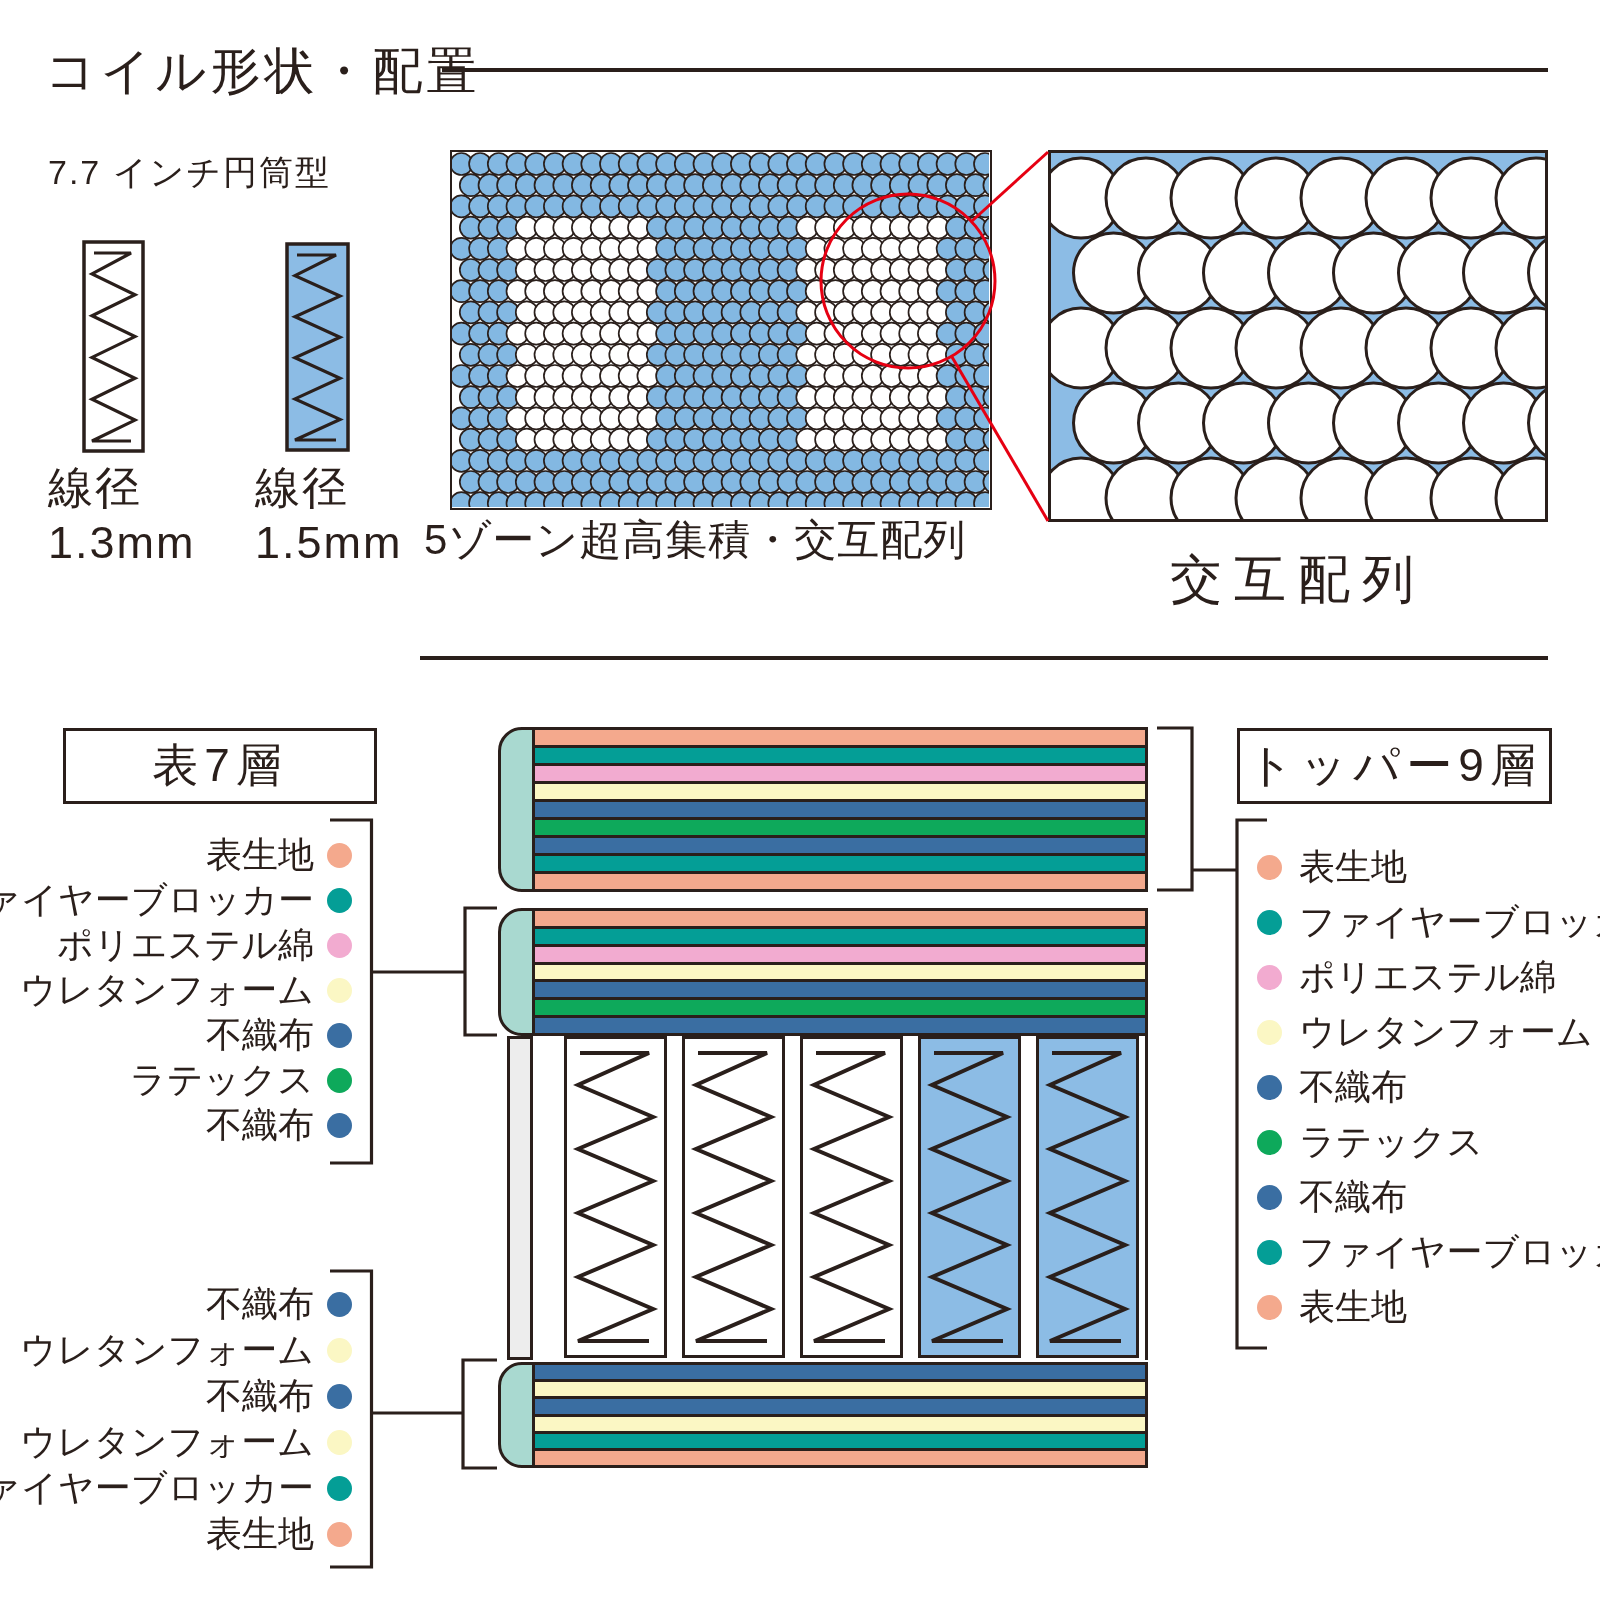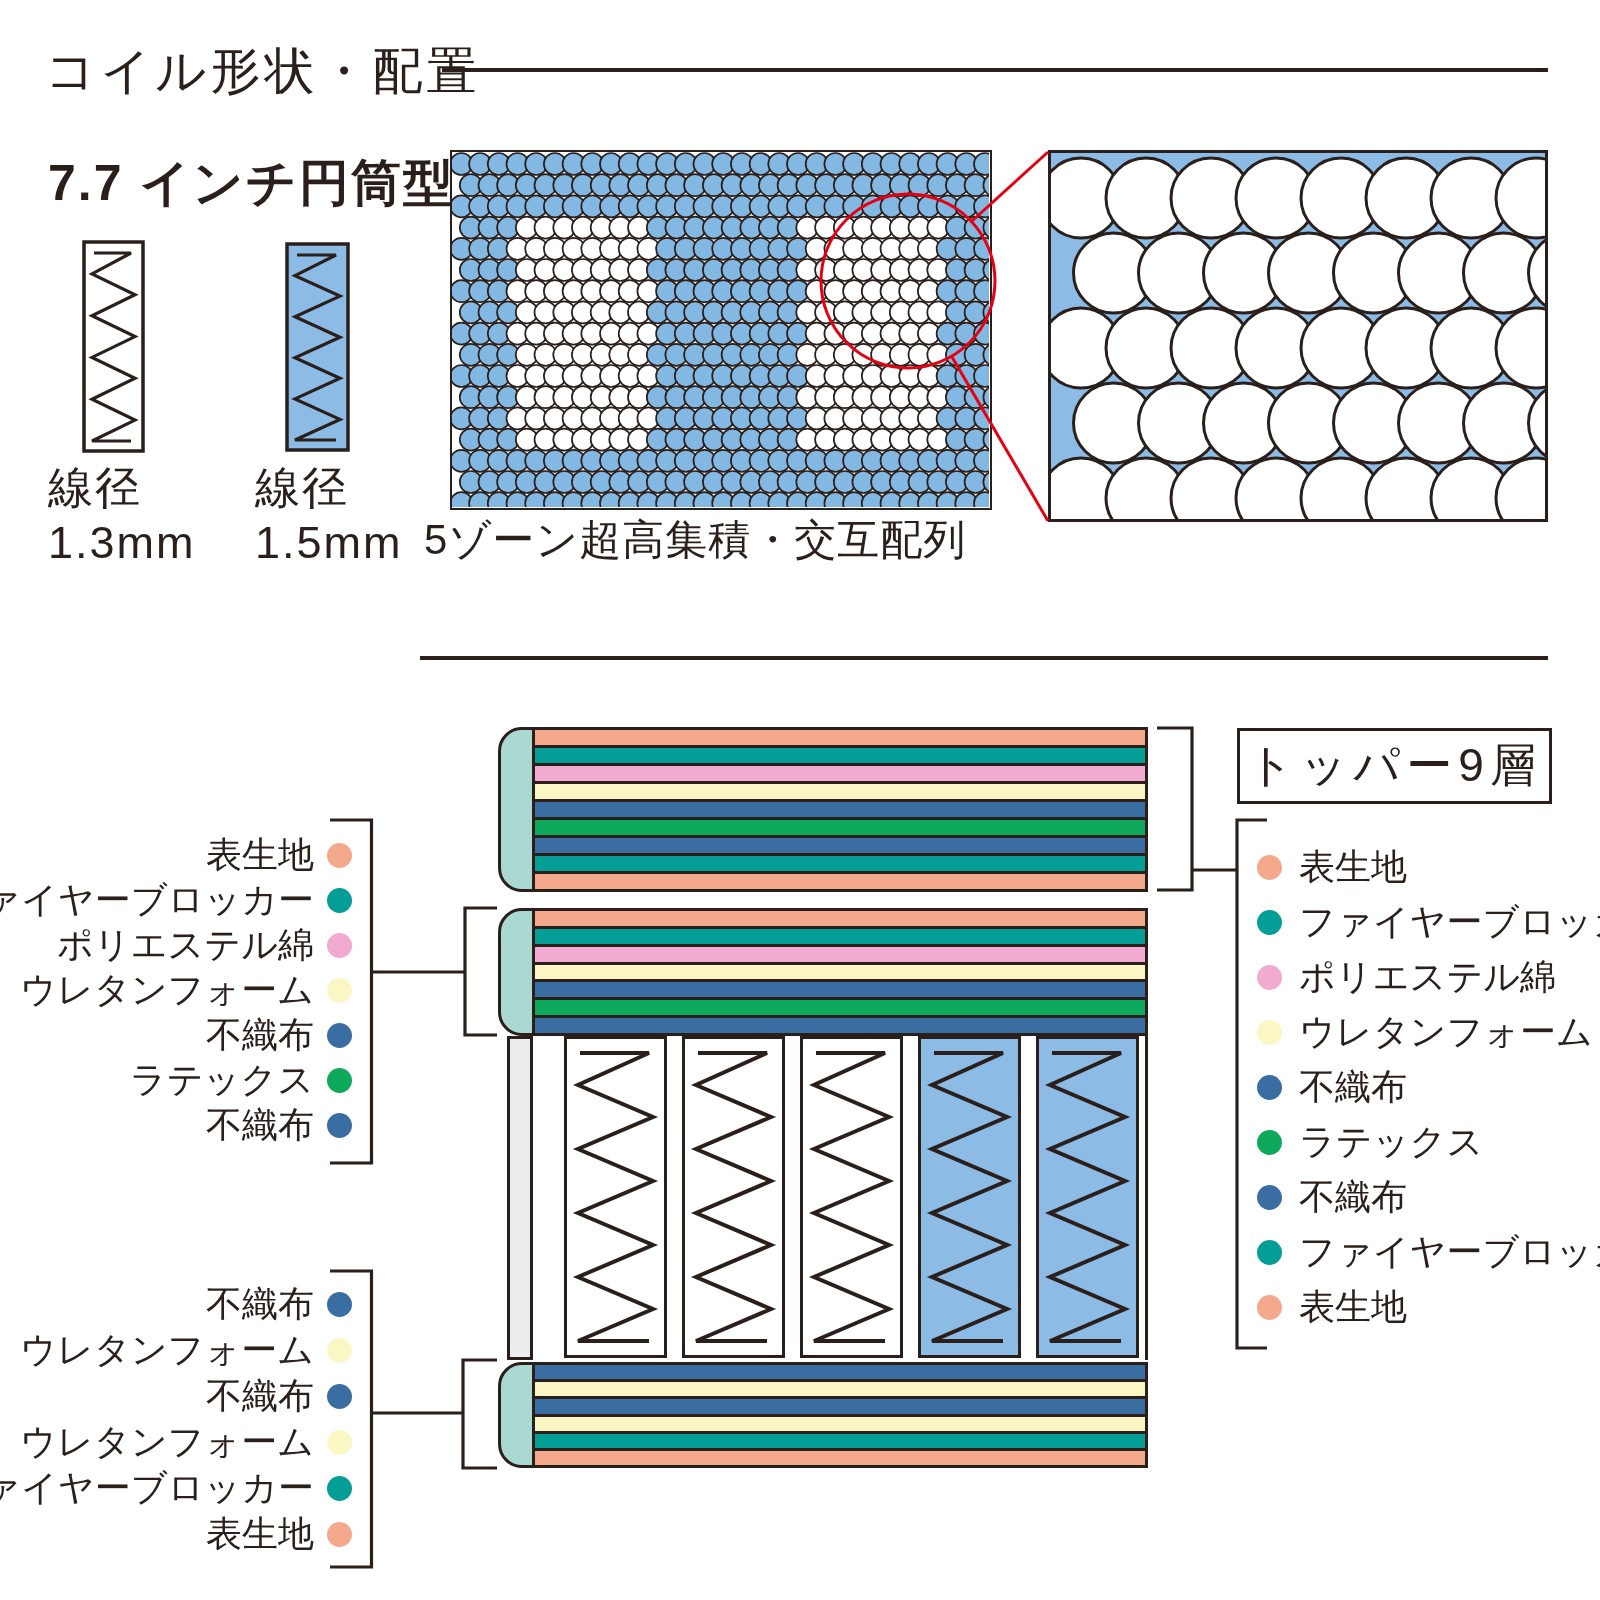--- a/index.html
+++ b/index.html
@@ -1,21 +1,21 @@
 <!DOCTYPE html>
 <html><head>
 <meta charset="utf-8">
 <style>
   html,body{margin:0;padding:0;background:#ffffff;}
   #canvas{position:relative;width:1600px;height:1600px;background:#ffffff;overflow:hidden;
           font-family:"Liberation Sans","DejaVu Sans",sans-serif;color:#2A1F1B;}
   .abs{position:absolute;}
   .sec-title{position:absolute;font-size:50px;letter-spacing:4px;font-weight:500;white-space:nowrap;}
   .rule{position:absolute;height:4px;background:#2A1F1B;}
-  .subtitle{position:absolute;font-size:50px;letter-spacing:2px;font-weight:700;white-space:nowrap;}
+  .subtitle{position:absolute;font-size:34px;letter-spacing:2px;font-weight:400;white-space:nowrap;}
   .coil-cap{position:absolute;font-size:45px;line-height:55px;letter-spacing:2px;white-space:nowrap;}
   .panel{position:absolute;box-sizing:border-box;overflow:hidden;}
   .panel-cap{position:absolute;text-align:center;font-size:42px;letter-spacing:1px;white-space:nowrap;}
   .panel-cap-big{position:absolute;text-align:center;font-size:52px;letter-spacing:12px;white-space:nowrap;}
   .matbox{position:absolute;border:3px solid #2A1F1B;box-sizing:border-box;display:flex;
           align-items:center;justify-content:center;font-size:46px;letter-spacing:6px;
           font-weight:500;background:#fff;white-space:nowrap;}
   .legend{position:absolute;display:flex;flex-direction:column;}
   .lrow{display:flex;align-items:center;justify-content:flex-end;gap:13px;font-size:36px;white-space:nowrap;}
   .lrow.lrow-r{justify-content:flex-start;gap:17px;}
@@ -603,23 +603,25 @@
         <circle cx="30" cy="345" r="40" fill="#ffffff" stroke="#2A1F1B" stroke-width="3"></circle>
         <circle cx="95" cy="345" r="40" fill="#ffffff" stroke="#2A1F1B" stroke-width="3"></circle>
         <circle cx="160" cy="345" r="40" fill="#ffffff" stroke="#2A1F1B" stroke-width="3"></circle>
         <circle cx="225" cy="345" r="40" fill="#ffffff" stroke="#2A1F1B" stroke-width="3"></circle>
         <circle cx="290" cy="345" r="40" fill="#ffffff" stroke="#2A1F1B" stroke-width="3"></circle>
         <circle cx="355" cy="345" r="40" fill="#ffffff" stroke="#2A1F1B" stroke-width="3"></circle>
         <circle cx="420" cy="345" r="40" fill="#ffffff" stroke="#2A1F1B" stroke-width="3"></circle>
         <circle cx="485" cy="345" r="40" fill="#ffffff" stroke="#2A1F1B" stroke-width="3"></circle>
       </svg>
     </div>
+  <div class="panel-cap-big" style="left:1048px;top:545px;width:500px;">交互配列</div>
 
   <div class="rule" style="left:420px;top:656px;width:1128px;"></div>
 
+  <div class="matbox" style="left:63px;top:728px;width:314px;height:76px;">表7層</div>
   <div class="legend" id="legendF" style="left:36px;top:833px;width:316px;">
       <div class="lrow" style="height: 45px;">
         <span>表生地</span>
         <span class="dot" style="background: rgb(244, 169, 141);"></span>
       </div>
       <div class="lrow" style="height: 45px;">
         <span>ファイヤーブロッカー</span>
         <span class="dot" style="background: rgb(4, 158, 150);"></span>
       </div>
       <div class="lrow" style="height: 45px;">

